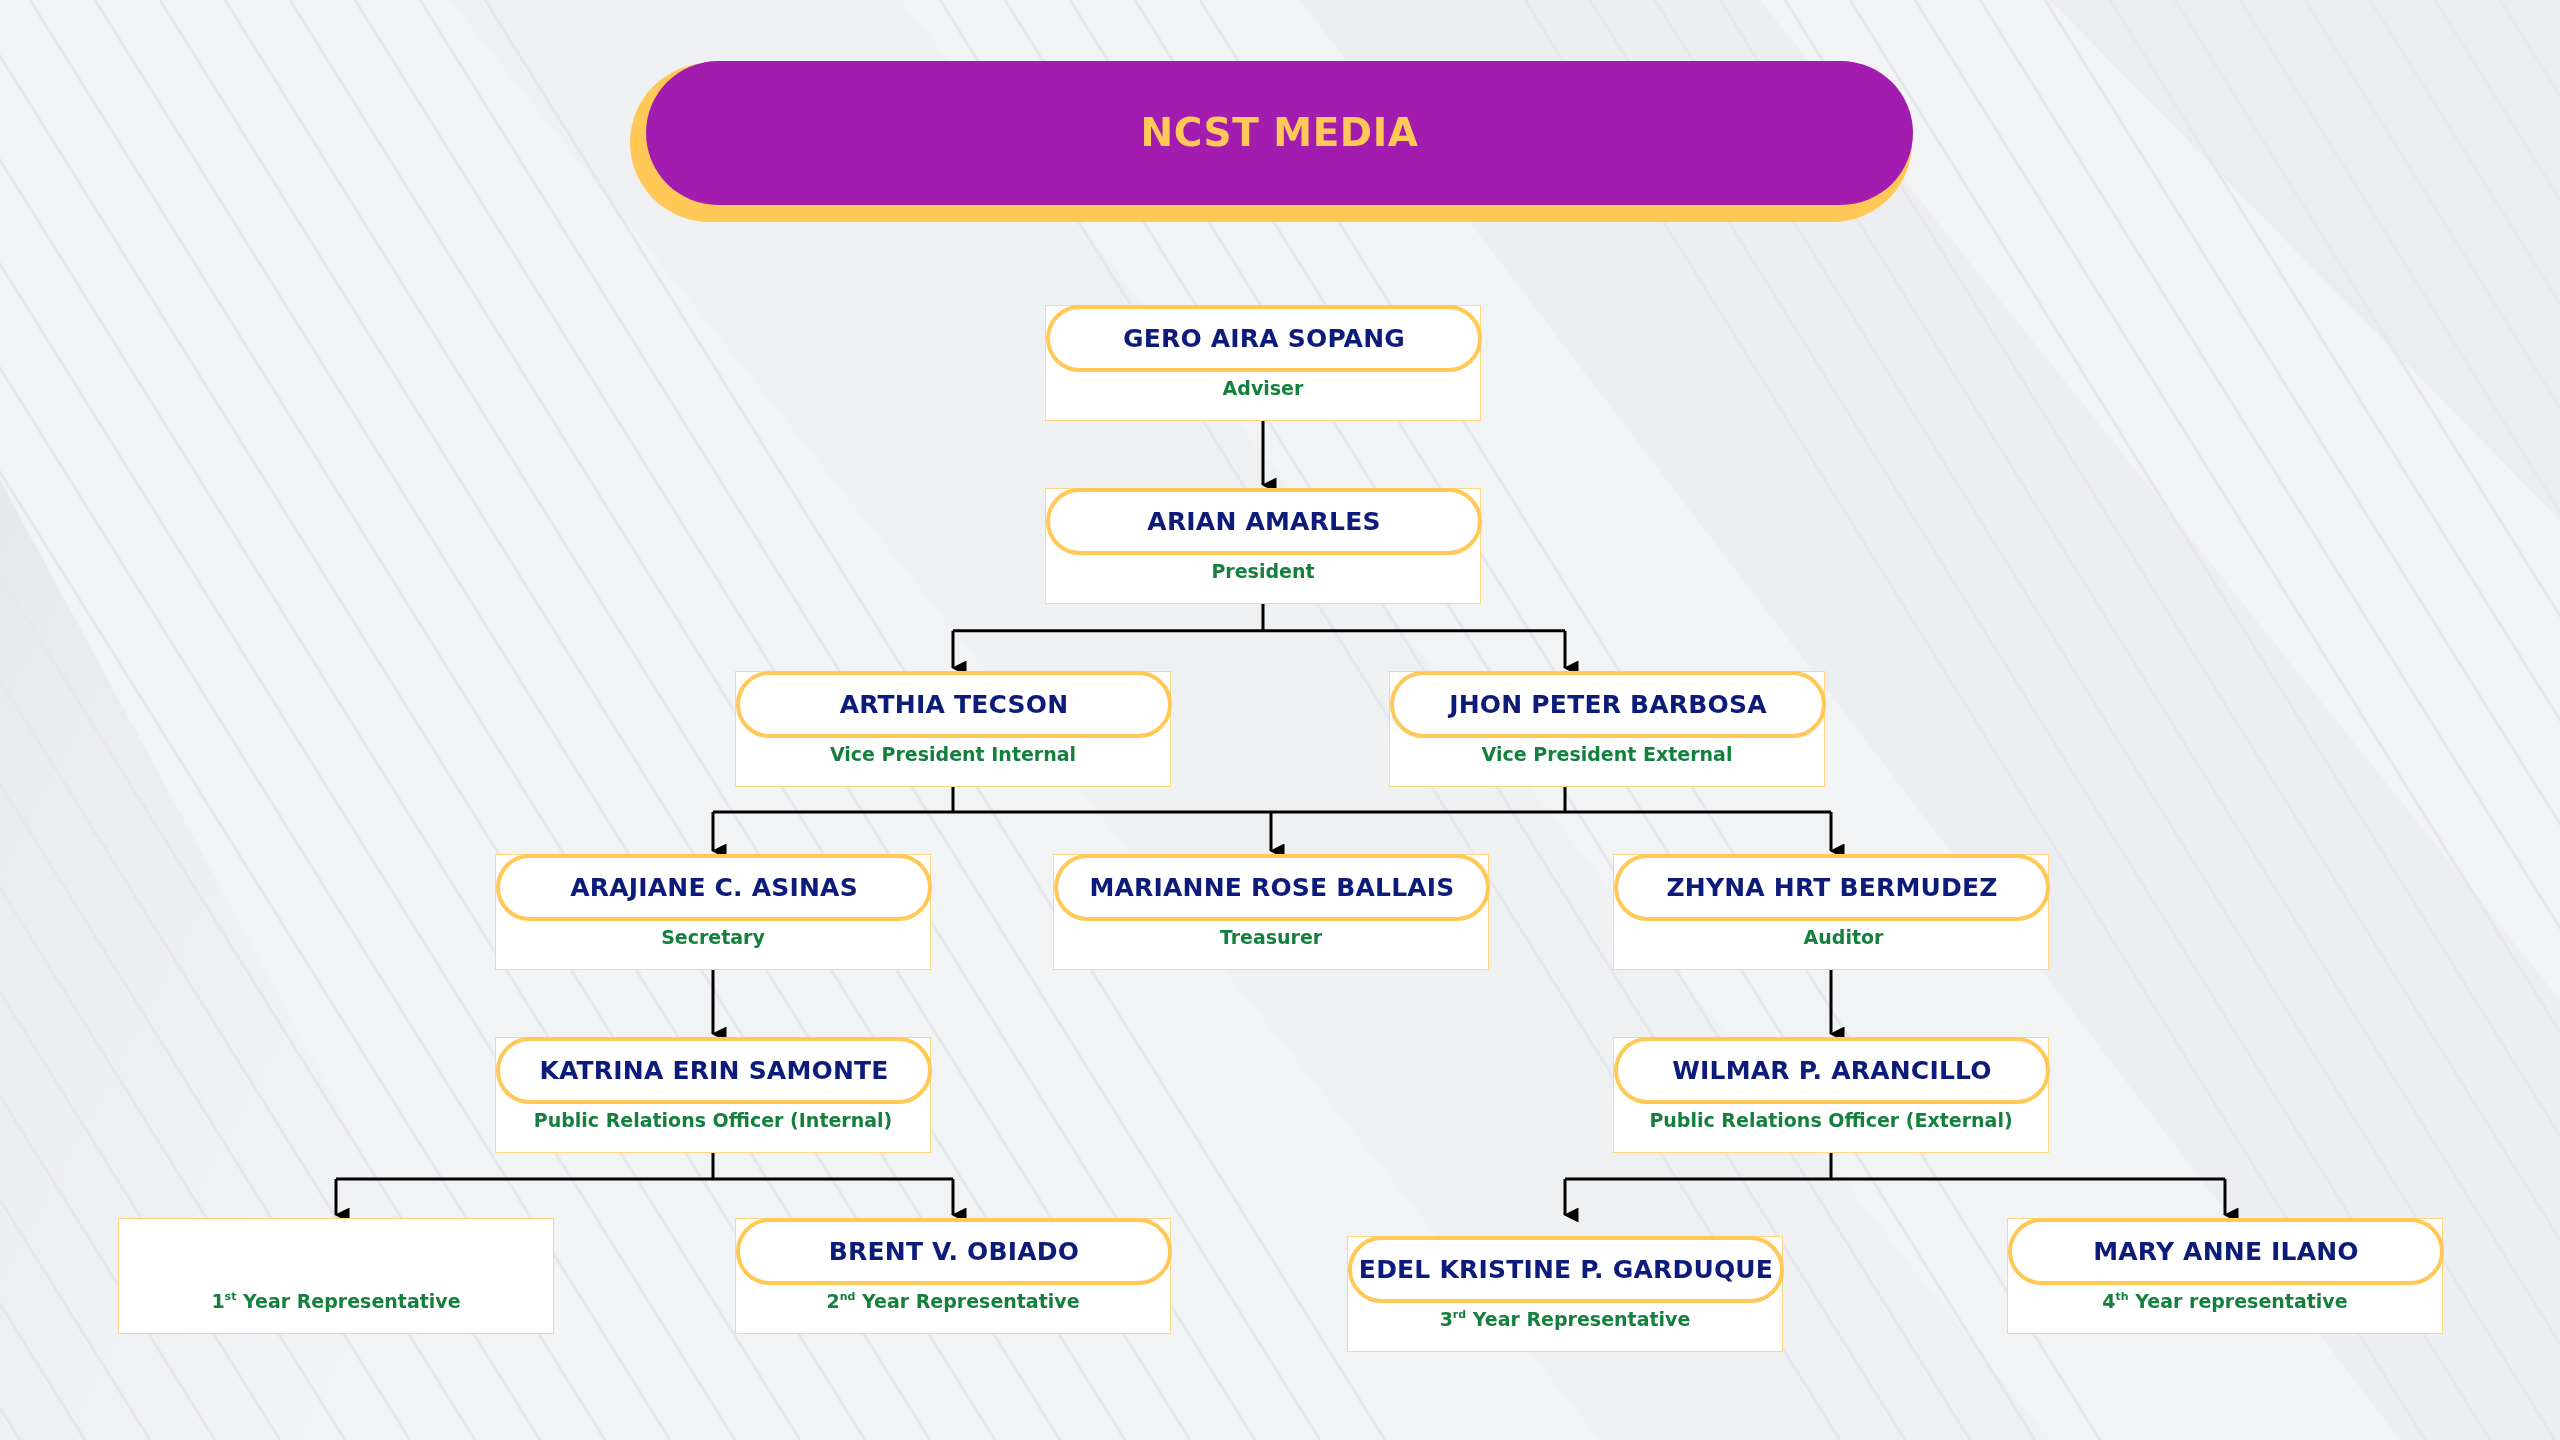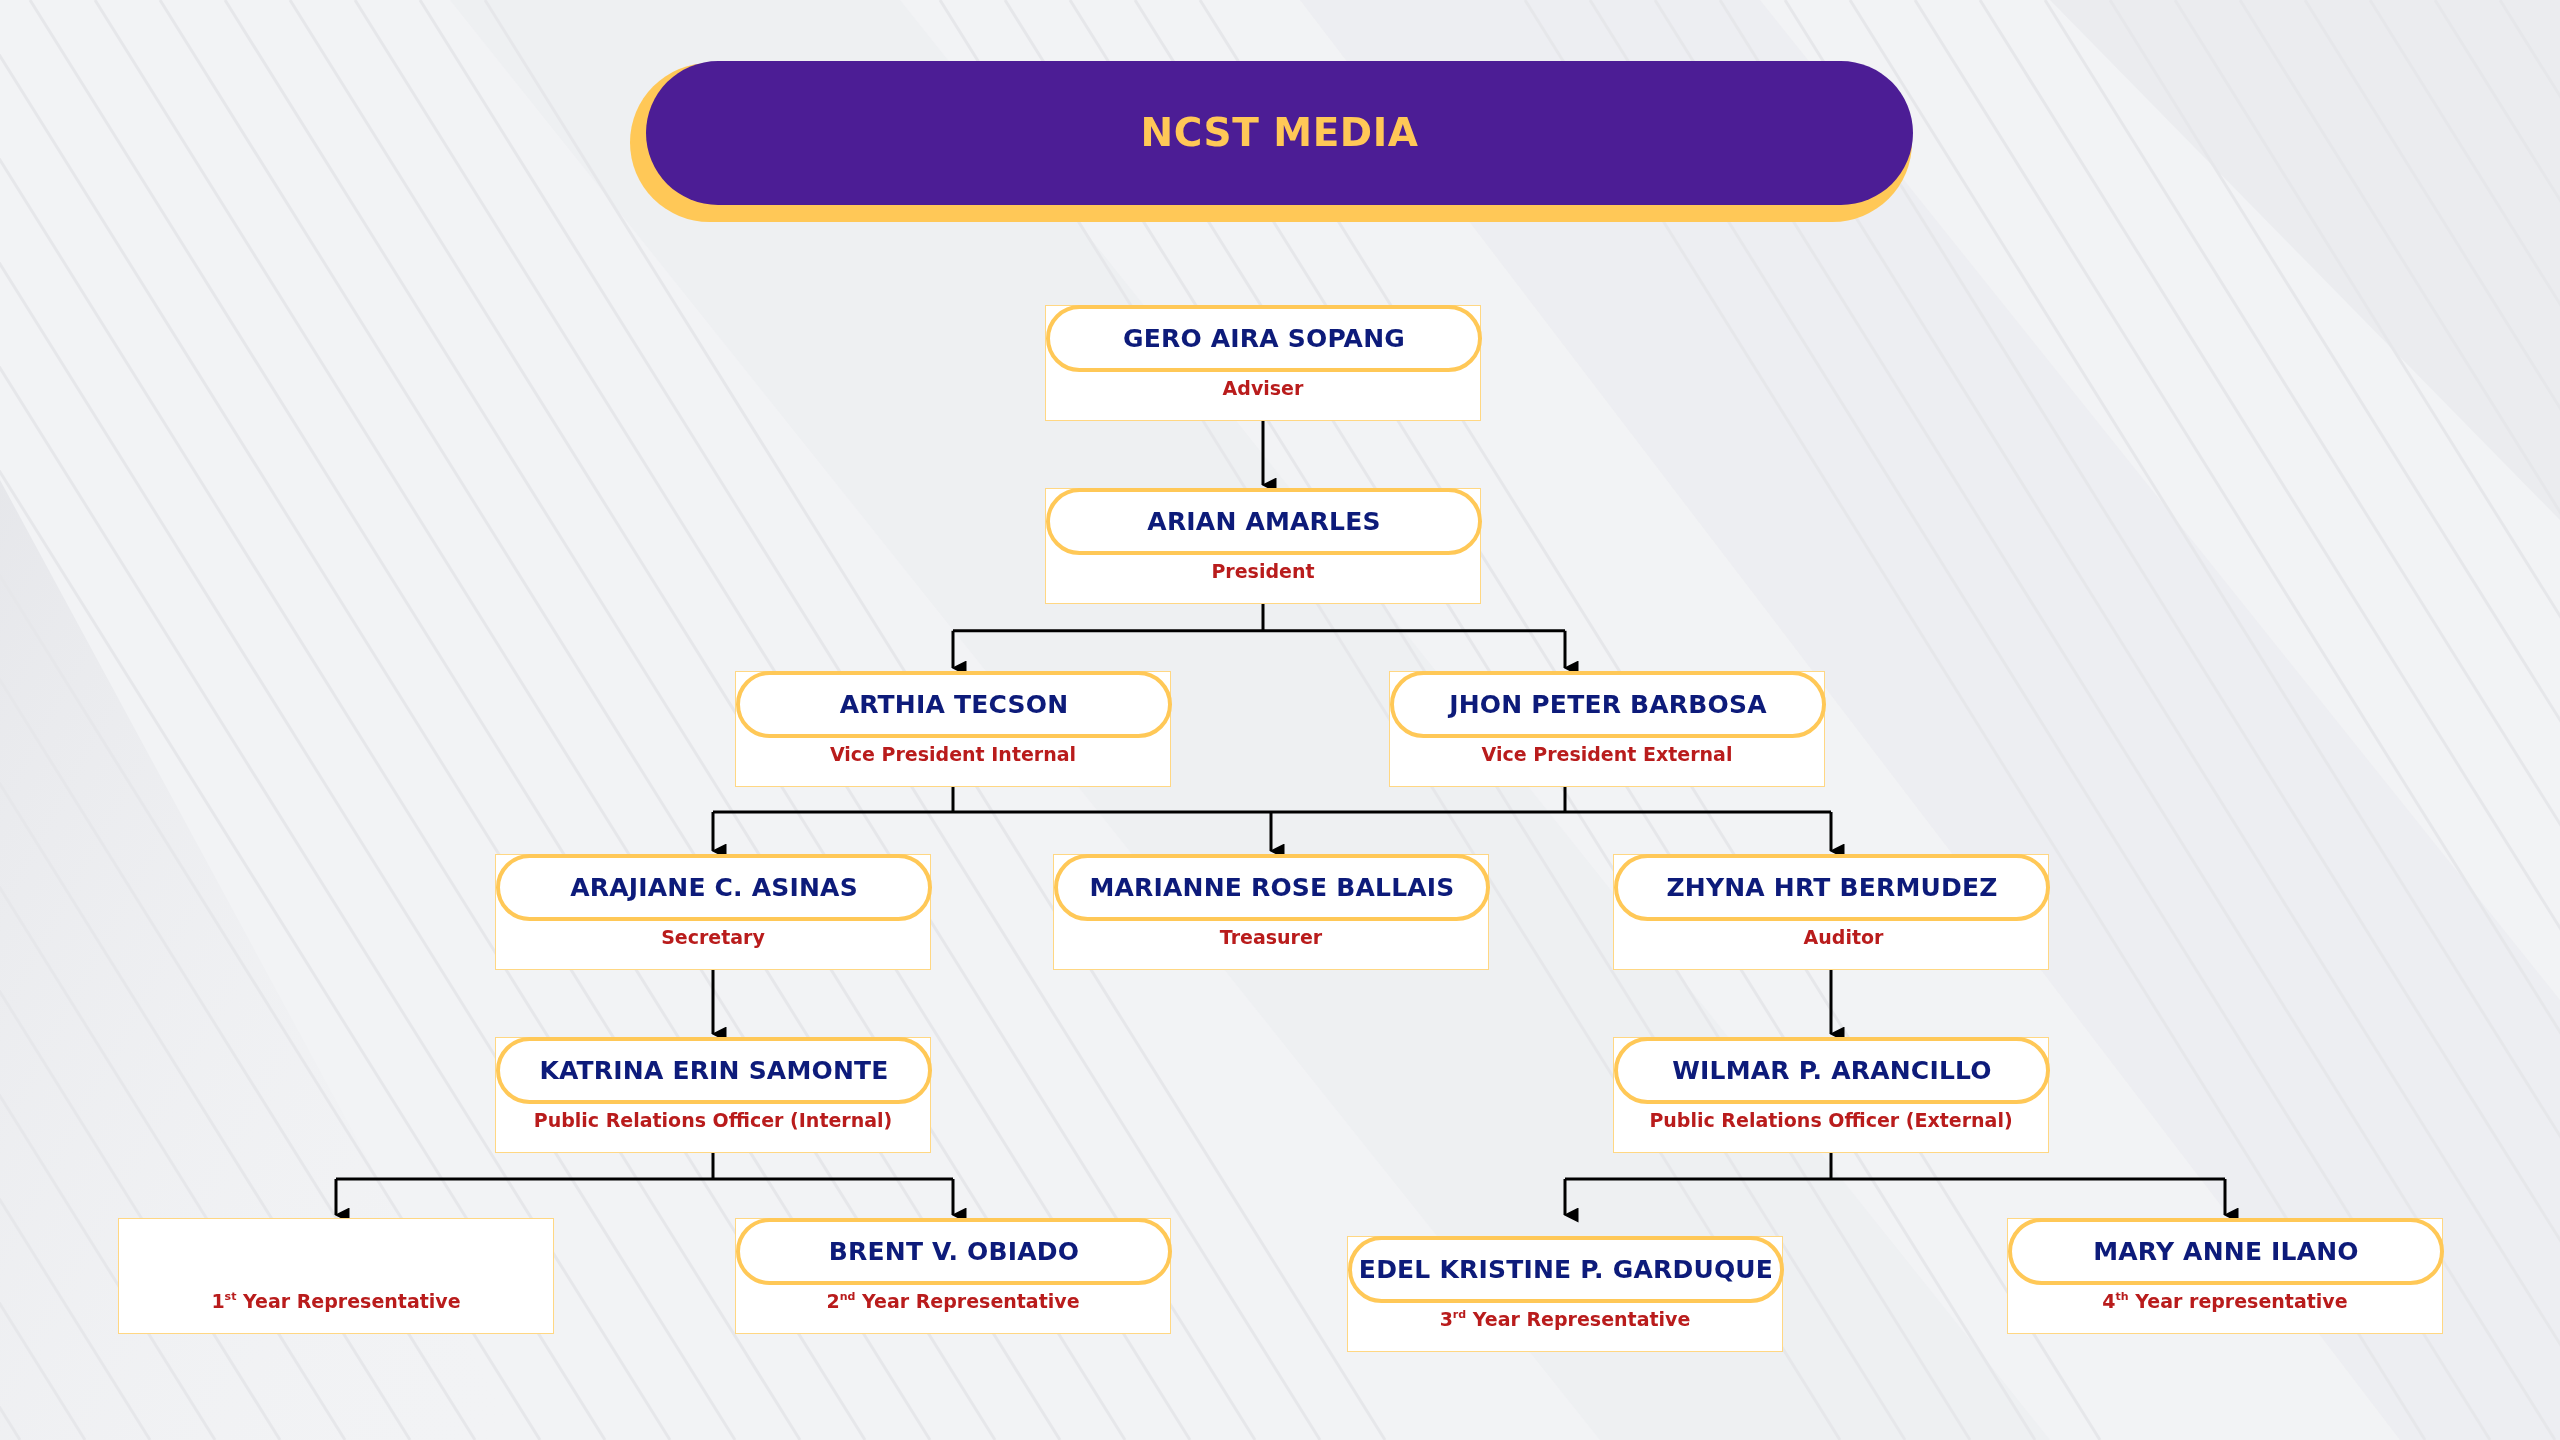--- a/index.html
+++ b/index.html
@@ -8,21 +8,21 @@
     background: #f2f3f5;
     font-family: "DejaVu Sans", "Liberation Sans", sans-serif;
   }
   .bg { position: absolute; inset: 0; z-index: 0; }
   .header-back {
     position: absolute; left: 630px; top: 63px; width: 1282px; height: 159px;
     background: #ffc857; border-radius: 80px;
   }
   .header {
     position: absolute; left: 646px; top: 61px; width: 1267px; height: 144px;
-    background: #4c1d95; border-radius: 72px;
+    background: #a21caf; border-radius: 72px;
     display: flex; flex-direction: column; align-items: center; justify-content: center;
   }
   .header-line {
     color: #ffc857; font-weight: bold; font-size: 39px; line-height: 56px;
     letter-spacing: 0.5px;
   }
   .node { position: absolute; width: 436px; height: 116px; z-index: 2; }
   .node .card {
     position: absolute; left: 0; top: 0; width: 434px; height: 114px;
     background: #ffffff; border: 1px solid #ffd783;
@@ -31,21 +31,21 @@
     position: absolute; left: 1px; top: 0; width: 428px; height: 59px;
     background: #ffffff; border: 4px solid #ffc857; border-radius: 34px;
     display: flex; align-items: center; justify-content: center;
   }
   .node .name {
     color: #0d1b7a; font-weight: bold; font-size: 25px; white-space: nowrap;
     letter-spacing: 0.2px;
   }
   .node .role {
     position: absolute; left: 0; right: 0; top: 72px; text-align: center;
-    color: #b91c1c; font-weight: bold; font-size: 19px; white-space: nowrap;
+    color: #15803d; font-weight: bold; font-size: 19px; white-space: nowrap;
   }
   .node .role sup { font-size: 11px; vertical-align: 8px; line-height: 0; }
   .connectors { position: absolute; inset: 0; z-index: 1; }
 </style>
 </head>
 <body>
 
 <svg class="bg" width="2560" height="1440" viewBox="0 0 2560 1440">
   <defs>
     <linearGradient id="shadeA" x1="0" y1="0" x2="1" y2="1">

